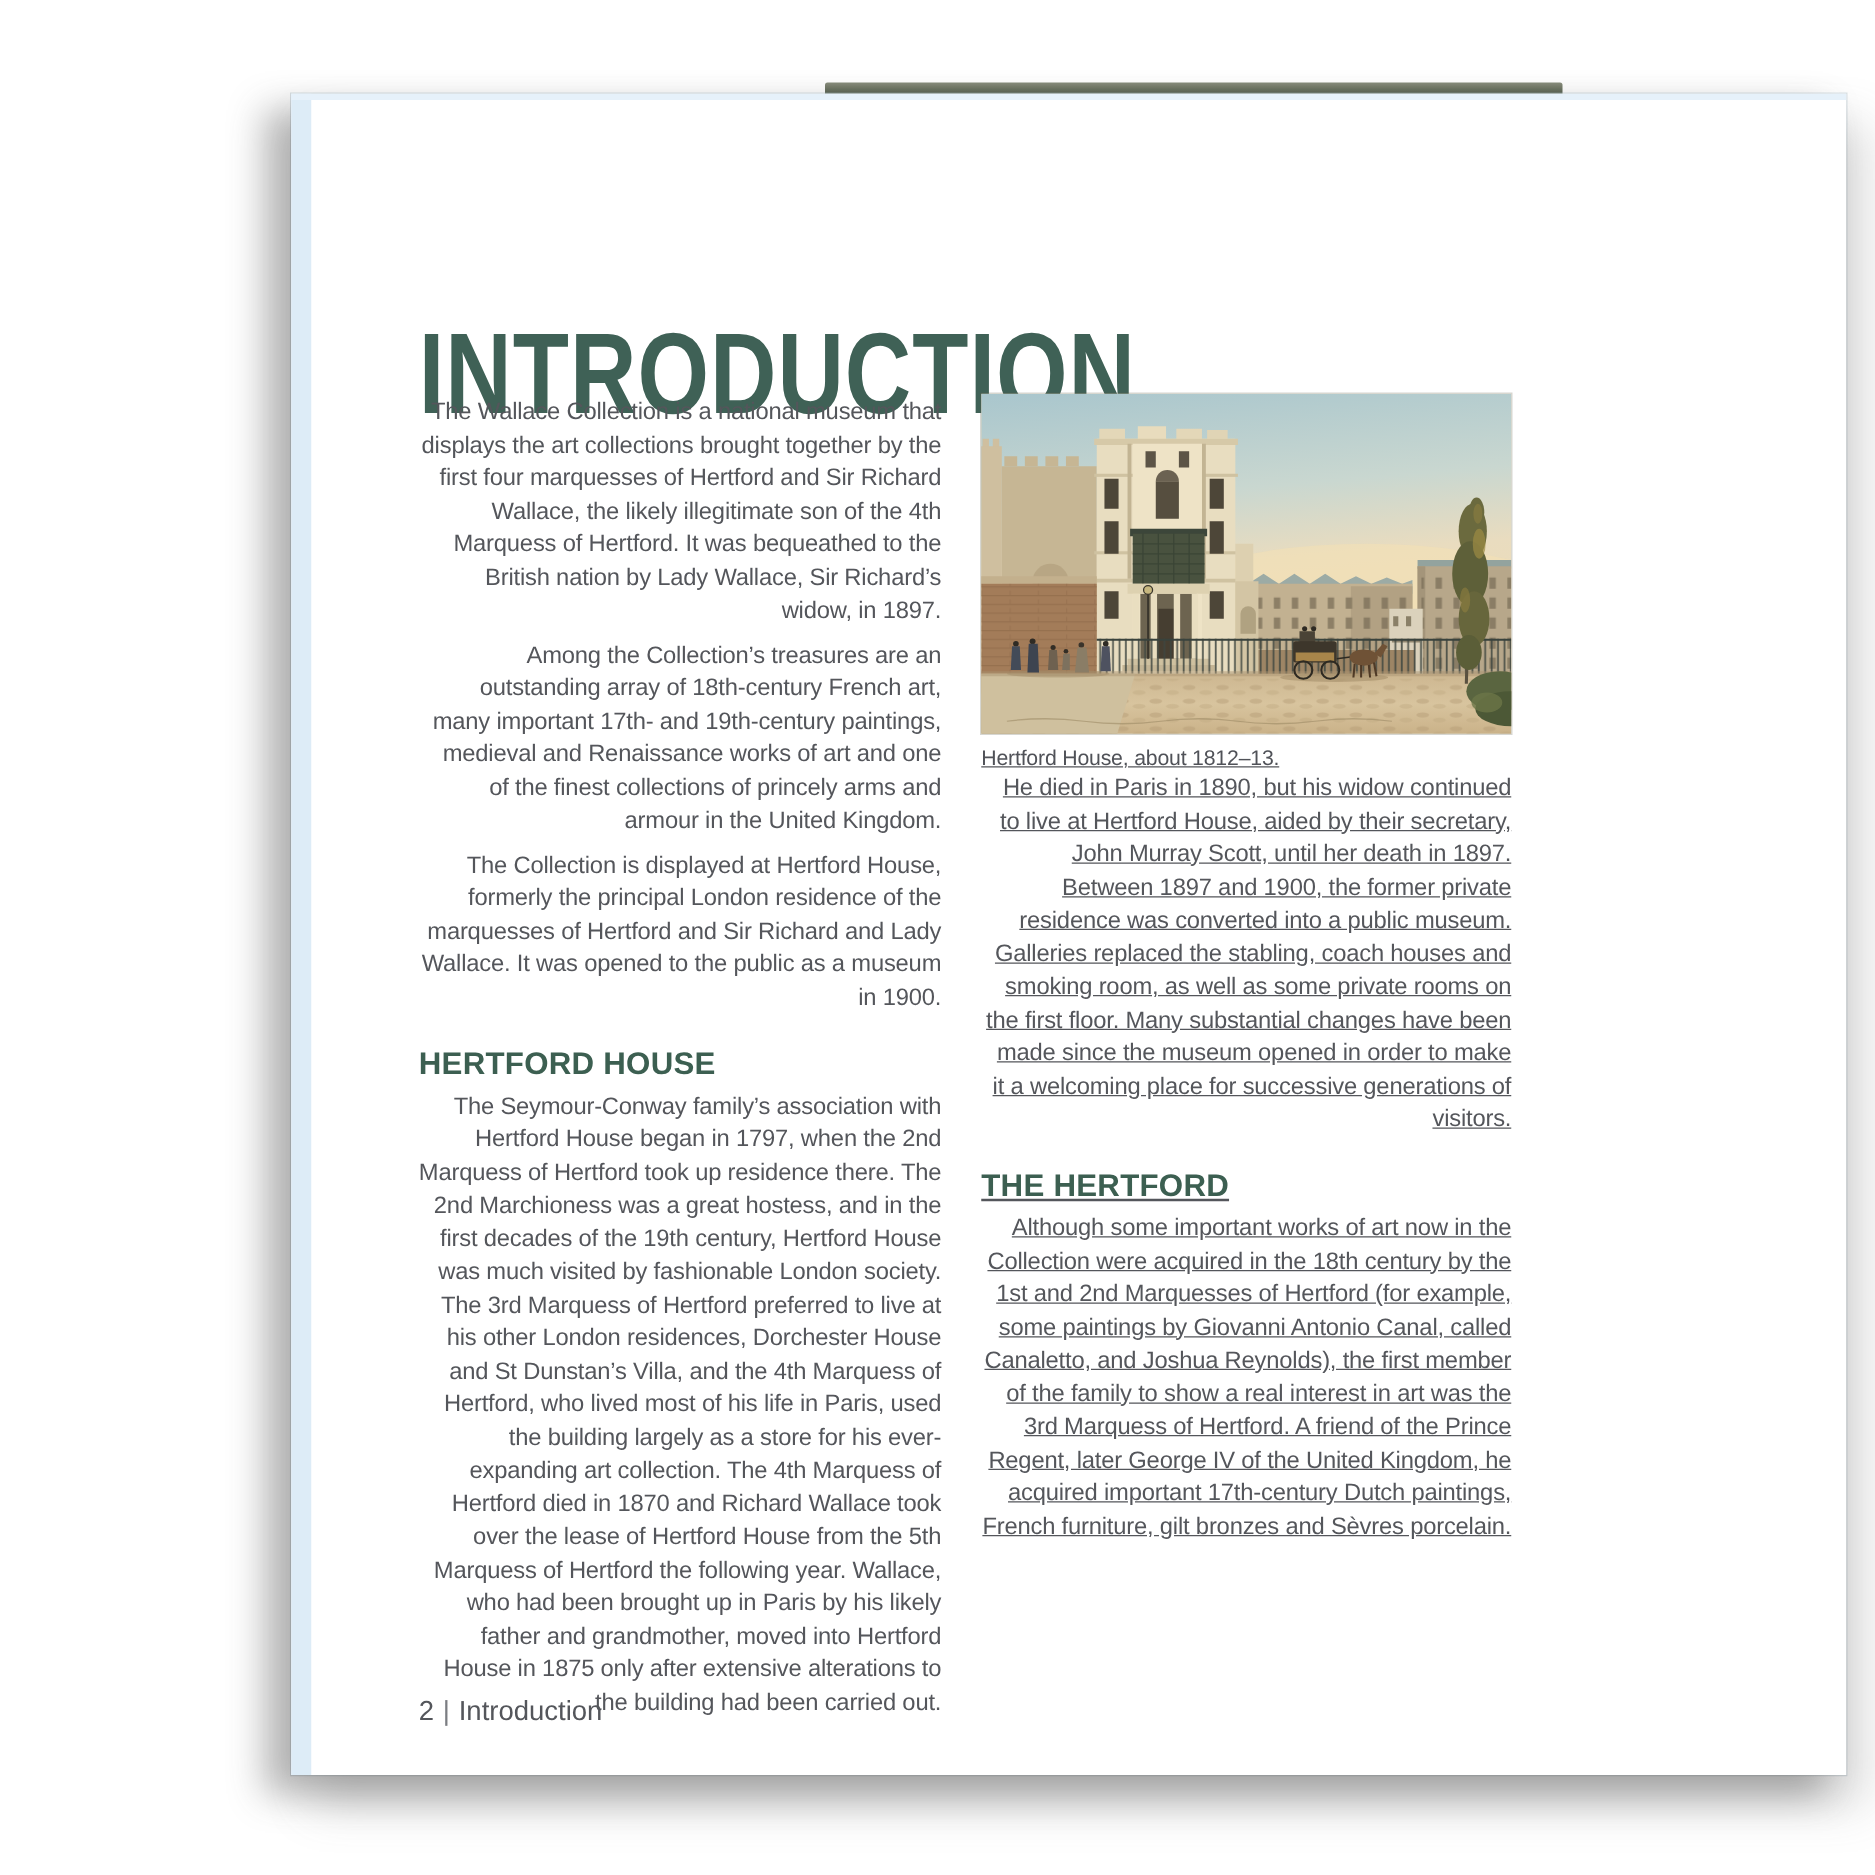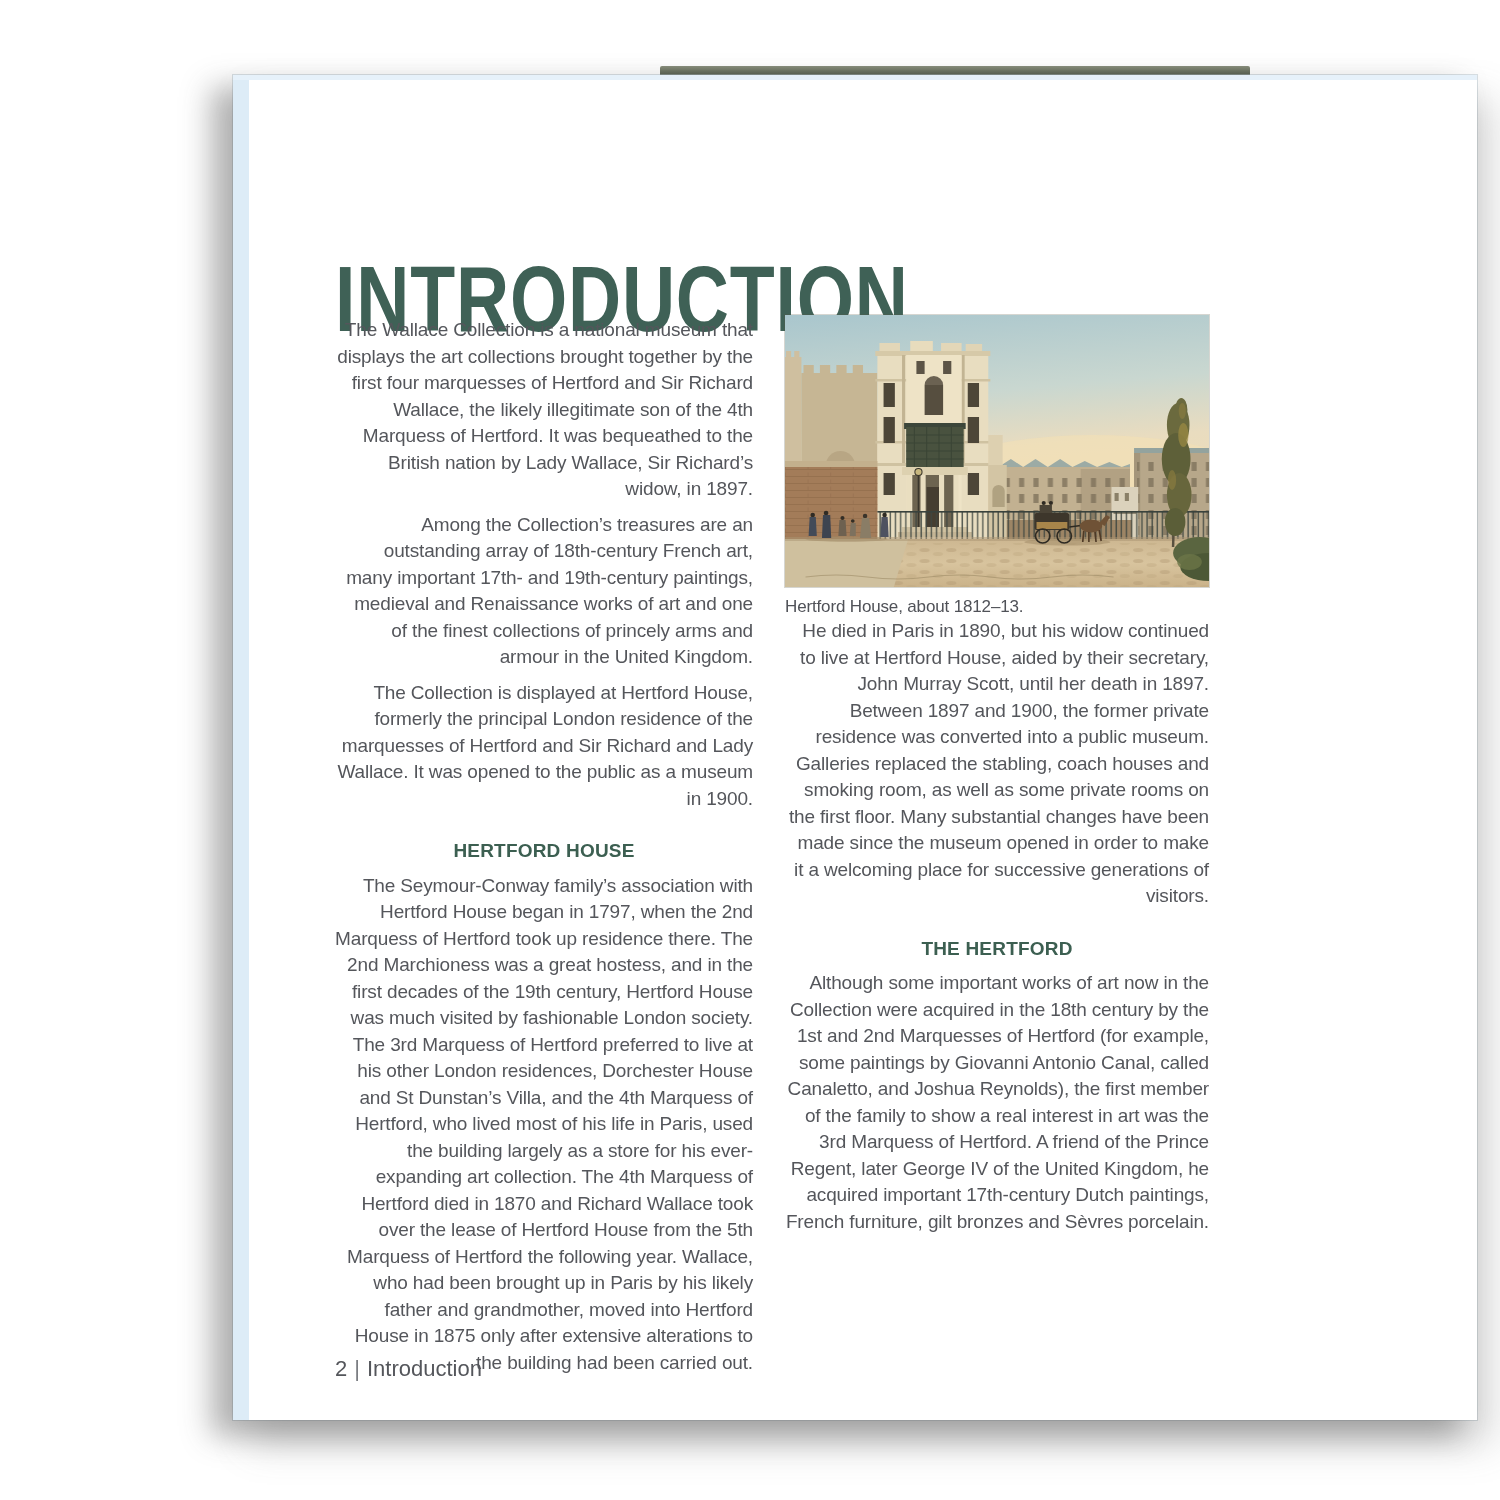--- a/index.html
+++ b/index.html
@@ -37,27 +37,26 @@
     color:var(--title_green,#3f6156);
     transform:scaleX(0.80);transform-origin:left top;
     white-space:nowrap;letter-spacing:1px;
   }
   .col{
     position:absolute;
     color:var(--body_text,#54565b);
     font-size:19px;line-height:26.5px;letter-spacing:-0.15px;
   }
   .col-left{left:102px;top:242px;width:418px;}
-  .col-right{left:552px;top:240px;width:424px;}
+  .col-right{left:552px;top:240px;width:424px;text-decoration:underline;}
   .col p{margin:0 0 9px 0;text-align:right;}
   .section-heading{
     margin:26px 0 8px 0;
-    font-size:19px;font-weight:700;letter-spacing:0.2px;
+    font-size:25px;font-weight:700;letter-spacing:0.2px;
     color:var(--heading_green,#3c5f51);
-    text-align:center;
   }
   figure{margin:0 0 0 0;}
   .painting{
     display:block;width:424px;height:272px;
     outline:1px solid rgba(90,90,70,0.25);
     background:#e8e0c8;
   }
   .figure-caption{
     margin-top:9px;font-size:17px;line-height:22px;
     color:var(--caption_text,#505258);

